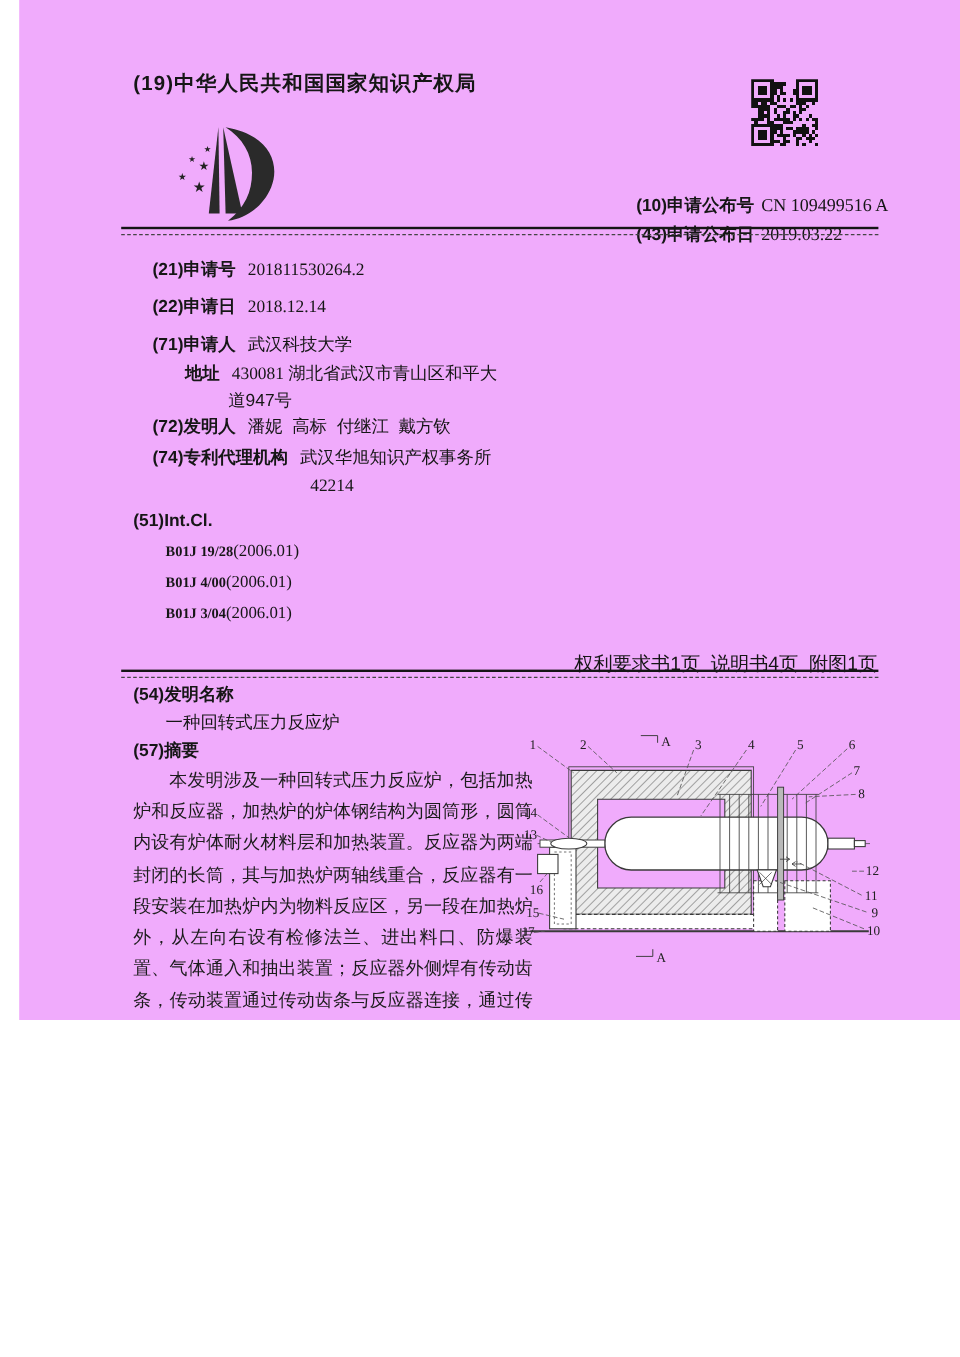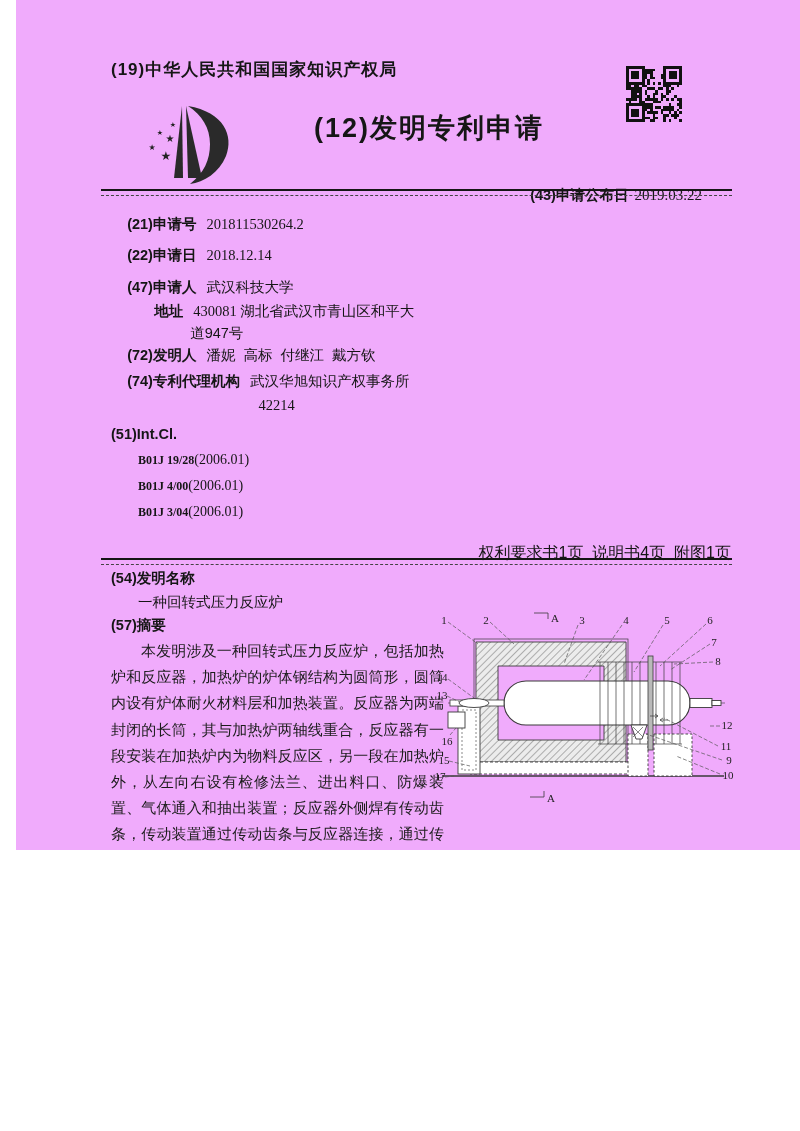--- a/index.html
+++ b/index.html
@@ -38,40 +38,42 @@
     <polygon points="54,14 46,86 55,86" fill="#2a2a2a"></polygon>
     <polygon points="58,14 60,86 74,86" fill="#2a2a2a"></polygon>
     <path d="M60,14 C96,20 106,44 98,64 C91,81 76,90 62,92 C76,81 82,68 82,52 C82,36 74,23 60,14 Z" fill="#2a2a2a"></path>
     <text x="45" y="35" font-size="7" text-anchor="middle">★</text>
     <text x="32" y="43" font-size="7" text-anchor="middle">★</text>
     <text x="42" y="50" font-size="10" text-anchor="middle">★</text>
     <text x="24" y="58" font-size="8" text-anchor="middle">★</text>
     <text x="38" y="68" font-size="12" text-anchor="middle">★</text>
   </svg>
 
-  <div class="abs hdr12" style="left:298px;top:110px">(12)发明专利申请</div>
 
   <svg class="abs" style="left:610px;top:66px" width="56" height="56" viewBox="0 0 21 21" shape-rendering="crispEdges" fill="#111">
       <path d="M0 0h1v1h-1zM1 0h1v1h-1zM2 0h1v1h-1zM3 0h1v1h-1zM4 0h1v1h-1zM5 0h1v1h-1zM6 0h1v1h-1zM14 0h1v1h-1zM15 0h1v1h-1zM16 0h1v1h-1zM17 0h1v1h-1zM18 0h1v1h-1zM19 0h1v1h-1zM20 0h1v1h-1zM0 1h1v1h-1zM6 1h1v1h-1zM7 1h1v1h-1zM8 1h1v1h-1zM9 1h1v1h-1zM10 1h1v1h-1zM14 1h1v1h-1zM20 1h1v1h-1zM0 2h1v1h-1zM2 2h1v1h-1zM3 2h1v1h-1zM4 2h1v1h-1zM6 2h1v1h-1zM7 2h1v1h-1zM8 2h1v1h-1zM9 2h1v1h-1zM14 2h1v1h-1zM16 2h1v1h-1zM17 2h1v1h-1zM18 2h1v1h-1zM20 2h1v1h-1zM0 3h1v1h-1zM2 3h1v1h-1zM3 3h1v1h-1zM4 3h1v1h-1zM6 3h1v1h-1zM7 3h1v1h-1zM9 3h1v1h-1zM13 3h1v1h-1zM14 3h1v1h-1zM16 3h1v1h-1zM17 3h1v1h-1zM18 3h1v1h-1zM20 3h1v1h-1zM0 4h1v1h-1zM2 4h1v1h-1zM3 4h1v1h-1zM4 4h1v1h-1zM6 4h1v1h-1zM7 4h1v1h-1zM9 4h1v1h-1zM10 4h1v1h-1zM13 4h1v1h-1zM14 4h1v1h-1zM16 4h1v1h-1zM17 4h1v1h-1zM18 4h1v1h-1zM20 4h1v1h-1zM0 5h1v1h-1zM6 5h1v1h-1zM8 5h1v1h-1zM14 5h1v1h-1zM20 5h1v1h-1zM0 6h1v1h-1zM1 6h1v1h-1zM2 6h1v1h-1zM3 6h1v1h-1zM4 6h1v1h-1zM5 6h1v1h-1zM6 6h1v1h-1zM8 6h1v1h-1zM10 6h1v1h-1zM12 6h1v1h-1zM14 6h1v1h-1zM15 6h1v1h-1zM16 6h1v1h-1zM17 6h1v1h-1zM18 6h1v1h-1zM19 6h1v1h-1zM20 6h1v1h-1zM0 7h1v1h-1zM1 7h1v1h-1zM3 7h1v1h-1zM4 7h1v1h-1zM6 7h1v1h-1zM7 7h1v1h-1zM14 7h1v1h-1zM15 7h1v1h-1zM16 7h1v1h-1zM19 7h1v1h-1zM0 8h1v1h-1zM1 8h1v1h-1zM2 8h1v1h-1zM3 8h1v1h-1zM4 8h1v1h-1zM5 8h1v1h-1zM8 8h1v1h-1zM9 8h1v1h-1zM10 8h1v1h-1zM12 8h1v1h-1zM13 8h1v1h-1zM15 8h1v1h-1zM17 8h1v1h-1zM2 9h1v1h-1zM3 9h1v1h-1zM4 9h1v1h-1zM5 9h1v1h-1zM7 9h1v1h-1zM11 9h1v1h-1zM15 9h1v1h-1zM16 9h1v1h-1zM2 10h1v1h-1zM3 10h1v1h-1zM5 10h1v1h-1zM7 10h1v1h-1zM10 10h1v1h-1zM11 10h1v1h-1zM13 10h1v1h-1zM15 10h1v1h-1zM2 11h1v1h-1zM3 11h1v1h-1zM4 11h1v1h-1zM5 11h1v1h-1zM8 11h1v1h-1zM10 11h1v1h-1zM13 11h1v1h-1zM14 11h1v1h-1zM18 11h1v1h-1zM0 12h1v1h-1zM1 12h1v1h-1zM2 12h1v1h-1zM3 12h1v1h-1zM5 12h1v1h-1zM7 12h1v1h-1zM8 12h1v1h-1zM9 12h1v1h-1zM10 12h1v1h-1zM11 12h1v1h-1zM13 12h1v1h-1zM15 12h1v1h-1zM17 12h1v1h-1zM19 12h1v1h-1zM20 12h1v1h-1zM1 13h1v1h-1zM5 13h1v1h-1zM6 13h1v1h-1zM10 13h1v1h-1zM11 13h1v1h-1zM12 13h1v1h-1zM20 13h1v1h-1zM0 14h1v1h-1zM1 14h1v1h-1zM2 14h1v1h-1zM3 14h1v1h-1zM4 14h1v1h-1zM5 14h1v1h-1zM6 14h1v1h-1zM7 14h1v1h-1zM8 14h1v1h-1zM9 14h1v1h-1zM16 14h1v1h-1zM19 14h1v1h-1zM20 14h1v1h-1zM0 15h1v1h-1zM6 15h1v1h-1zM7 15h1v1h-1zM8 15h1v1h-1zM9 15h1v1h-1zM11 15h1v1h-1zM12 15h1v1h-1zM14 15h1v1h-1zM15 15h1v1h-1zM16 15h1v1h-1zM17 15h1v1h-1zM20 15h1v1h-1zM0 16h1v1h-1zM2 16h1v1h-1zM3 16h1v1h-1zM4 16h1v1h-1zM6 16h1v1h-1zM7 16h1v1h-1zM9 16h1v1h-1zM13 16h1v1h-1zM14 16h1v1h-1zM15 16h1v1h-1zM16 16h1v1h-1zM17 16h1v1h-1zM19 16h1v1h-1zM0 17h1v1h-1zM2 17h1v1h-1zM3 17h1v1h-1zM4 17h1v1h-1zM6 17h1v1h-1zM8 17h1v1h-1zM9 17h1v1h-1zM10 17h1v1h-1zM11 17h1v1h-1zM13 17h1v1h-1zM16 17h1v1h-1zM18 17h1v1h-1zM20 17h1v1h-1zM0 18h1v1h-1zM2 18h1v1h-1zM3 18h1v1h-1zM4 18h1v1h-1zM6 18h1v1h-1zM10 18h1v1h-1zM14 18h1v1h-1zM15 18h1v1h-1zM17 18h1v1h-1zM18 18h1v1h-1zM19 18h1v1h-1zM0 19h1v1h-1zM6 19h1v1h-1zM7 19h1v1h-1zM8 19h1v1h-1zM10 19h1v1h-1zM11 19h1v1h-1zM14 19h1v1h-1zM18 19h1v1h-1zM0 20h1v1h-1zM1 20h1v1h-1zM2 20h1v1h-1zM3 20h1v1h-1zM4 20h1v1h-1zM5 20h1v1h-1zM6 20h1v1h-1zM9 20h1v1h-1zM10 20h1v1h-1zM14 20h1v1h-1zM16 20h1v1h-1zM20 20h1v1h-1z"></path>
     </svg>
 
+  <div class="abs pubrow" style="left:498px;top:146px">
+    <span class="b">(10)申请公布号</span><span class="pubval">CN 109499516 A</span>
+  </div>
   <div class="abs pubrow" style="left:498px;top:170px">
     <span class="b">(43)申请公布日</span><span class="pubval">2019.03.22</span>
   </div>
 
   <div class="abs rule" style="left:85px;top:189px;width:631px"></div>
 
   <div class="abs row" style="left:95px;top:199px">
     <span class="b">(21)申请号</span><span class="v serif">201811530264.2</span>
   </div>
   <div class="abs row" style="left:95px;top:230px">
     <span class="b">(22)申请日</span><span class="v serif">2018.12.14</span>
   </div>
   <div class="abs row" style="left:95px;top:262px">
-    <span class="b">(47)申请人</span><span class="v">武汉科技大学</span>
+    <span class="b">(71)申请人</span><span class="v">武汉科技大学</span>
   </div>
   <div class="abs row" style="left:122px;top:286px">
     <span class="b">地址</span><span class="v serif">430081 湖北省武汉市青山区和平大</span>
   </div>
   <div class="abs row" style="left:158px;top:308px">
     <span>道947号</span>
   </div>
   <div class="abs row" style="left:95px;top:330px">
     <span class="b">(72)发明人</span><span class="v">潘妮  高标  付继江  戴方钦</span>
   </div>

